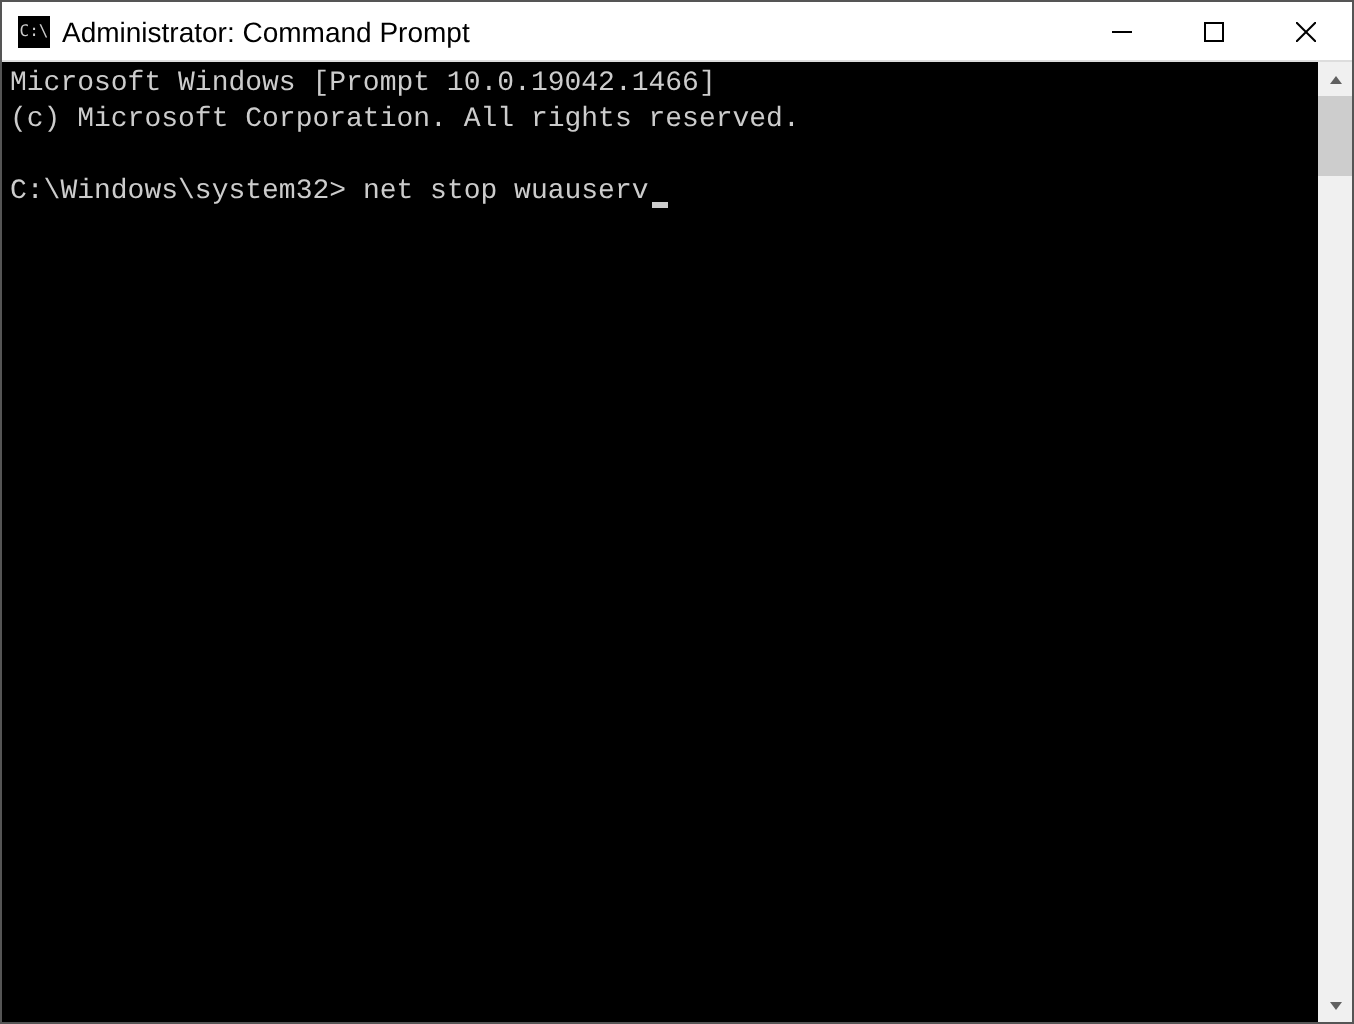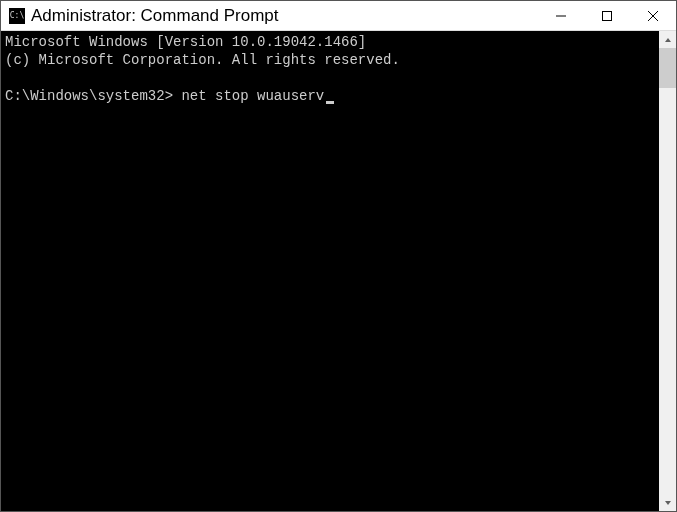--- a/index.html
+++ b/index.html
@@ -37,21 +37,21 @@
       justify-content: center;
       position: relative;
     }
     .titlebar-icon-inner {
       color: #ccc;
       font-size: 8px;
       font-family: monospace;
       line-height: 1;
     }
     .titlebar-text {
-      font-size: 17px;
+      font-size: 14px;
       color: #000;
       flex: 1;
     }
     .window-controls {
       display: flex;
       height: 100%;
     }
     .wc-btn {
       width: 46px;
       height: 100%;
@@ -139,21 +139,21 @@
       </div>
       <div class="wc-btn close" title="Close">
         <svg viewBox="0 0 10 10">
             <line x1="0" y1="0" x2="10" y2="10" stroke="currentColor" stroke-width="1"></line>
             <line x1="10" y1="0" x2="0" y2="10" stroke="currentColor" stroke-width="1"></line>
           </svg>
       </div>
     </div>
   </div>
   <div class="client-area">
-    <div class="console"><span>Microsoft Windows [Version 10.0.19042.1466]</span>
+    <div class="console"><span>Microsoft Windows [Prompt 10.0.19042.1466]</span>
 <span>(c) Microsoft Corporation. All rights reserved.</span>
 <span></span>
 <span class="prompt-line"><span>C:\Windows\system32&gt;</span> <span>net stop wuauserv</span><span class="cursor"></span></span></div>
     <div class="scrollbar-v">
       <div class="sb-arrow" title="Scroll up">
         <svg viewBox="0 0 8 8">
             <polygon points="4,2 7,6 1,6" fill="#606060"></polygon>
           </svg>
       </div>
       <div class="sb-track">

